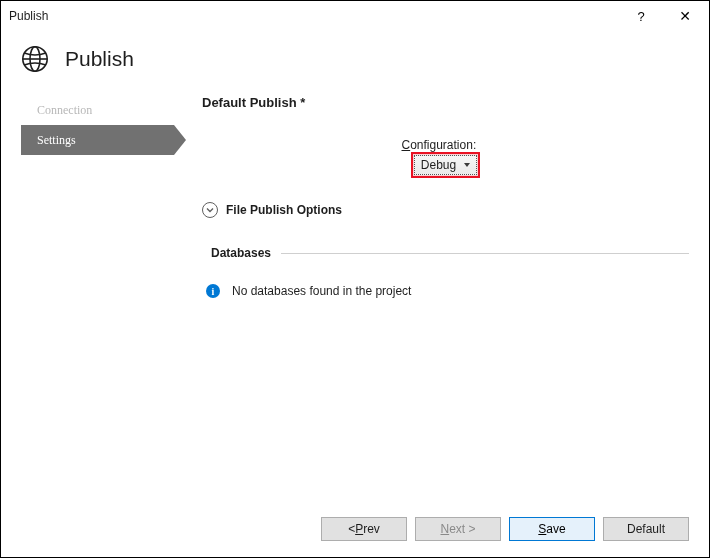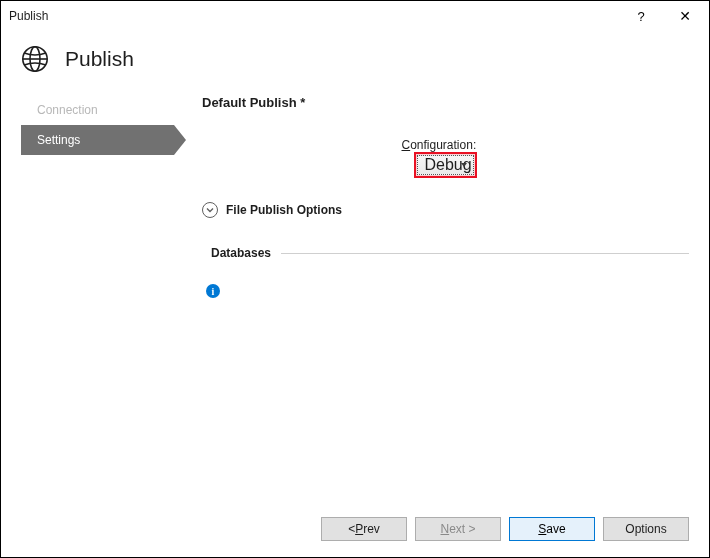--- a/index.html
+++ b/index.html
@@ -50,21 +50,21 @@
   }
 
   
   .content {
     display: flex;
     padding-left: 20px;
     padding-right: 20px;
   }
 
   
-  .sidenav { width: 153px; flex: none; }
+  .sidenav { width: 153px; flex: none; font-family: Liberation Serif, serif; }
   .sidenav-item {
     height: 30px;
     display: flex;
     align-items: center;
     padding-left: 16px;
     font-size: 12px;
     position: relative;
   }
   .sidenav-item.inactive { color: #b8b8b8; }
   .sidenav-item.active {
@@ -108,22 +108,22 @@
     padding: 1px;
     box-shadow: inset 0 0 0 1px rgba(232,17,35,0.2);
   }
   .config-select {
     width: 100%;
     height: 20px;
     border: 1px dotted #555;
     background: linear-gradient(#f6f6f6, #eaeaea);
     display: flex;
     align-items: center;
-    padding: 0 1px 0 6px;
-    font-size: 16px;
+    padding: 0 20px 0 6px;
+    font-size: 12px;
     position: relative;
   }
   .config-select::after {
     content: "";
     position: absolute;
     right: 6px;
     top: 50%;
     transform: translateY(-50%);
     width: 0; height: 0;
     border-left: 3px solid transparent;
@@ -264,35 +264,36 @@
       <span>File Publish Options</span>
     </div>
 
     <div class="db-header">
       <span class="label">Databases</span>
       <span class="rule"></span>
     </div>
 
     <div class="db-info">
       <span class="info-icon">i</span>
+      <span>No databases found in the project</span>
     </div>
 
   </div>
 </div>
 
 <div class="footer">
   <div class="btn">
     <span>&lt; </span>
       <span class="ul">P</span>
       <span>rev</span>
   </div>
   <div class="btn disabled">
     <span class="ul">N</span>
       <span>ext &gt;</span>
   </div>
   <div class="btn primary">
     <span class="ul">S</span>
       <span>ave</span>
   </div>
   <div class="btn">
-    <span>Options</span>
+    <span>Default</span>
   </div>
 </div>
 
 </body></html>

